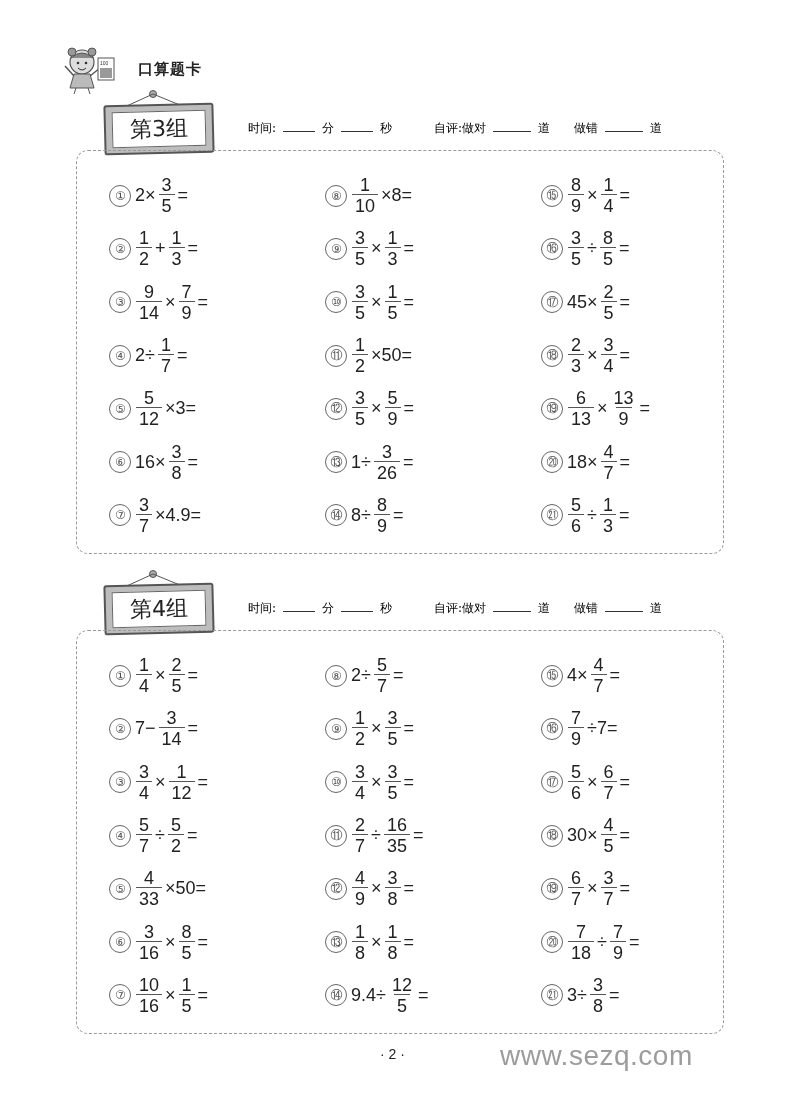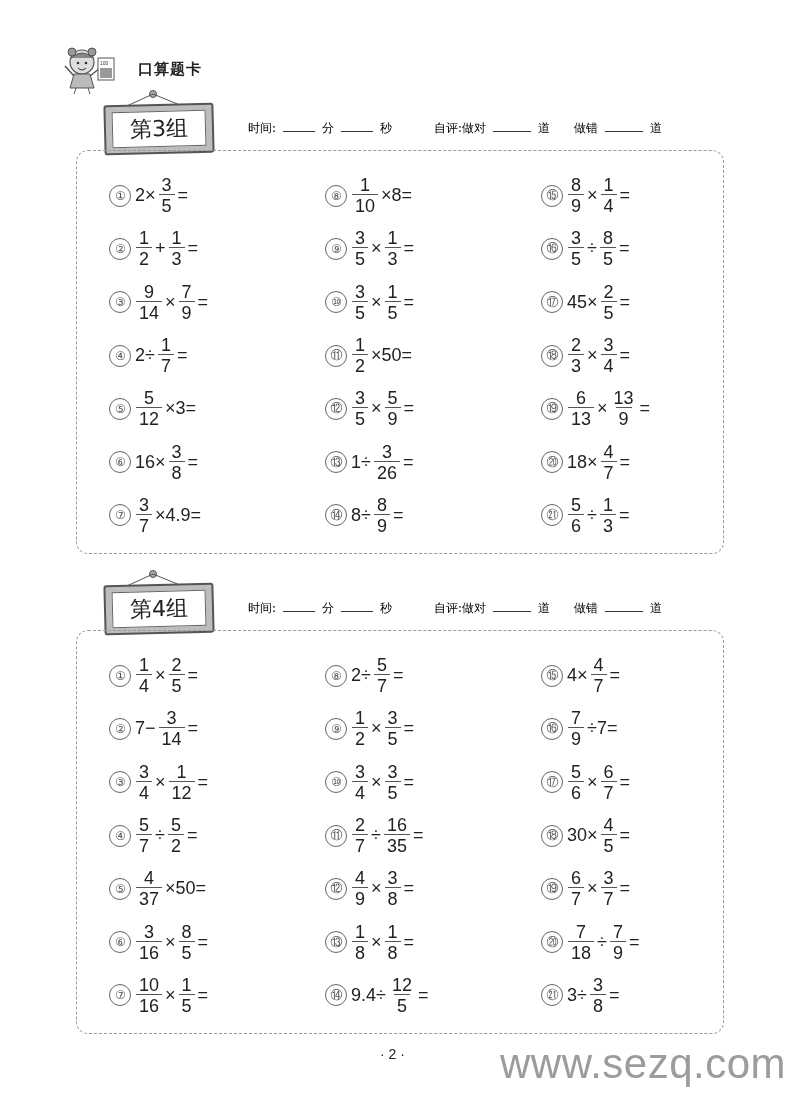--- a/index.html
+++ b/index.html
@@ -26,21 +26,21 @@
   .prob { display:flex; align-items:center; font-size:18px; color:#222; white-space:nowrap; }
   .num { display:inline-flex; align-items:center; justify-content:center; width:20px; height:20px;
          border:1px solid #666; border-radius:50%; font-size:12px; color:#555; margin-right:3px;
          letter-spacing:-1px; flex-shrink:0; }
   .frac { display:inline-flex; flex-direction:column; align-items:center; margin:0 2px;
           vertical-align:middle; line-height:1; }
   .frac .n { padding:0 3px; font-size:18px; }
   .frac .d { padding:0 3px; font-size:18px; border-top:1px solid #555; padding-top:2px; }
   .op { font-size:18px; margin:0 1px; }
   .footer-page { position:absolute; left:380px; top:1046px; font-size:14px; color:#222; }
-  .watermark { position:absolute; left:500px; top:1040px; font-size:42px; color:#9c9c9c;
+  .watermark { position:absolute; left:500px; top:1040px; font-size:28px; color:#9c9c9c;
                font-family:"Liberation Sans", sans-serif; letter-spacing:0.5px; }
 </style>
 </head>
 <body>
 
 <div class="header">
   <svg class="mascot" viewBox="0 0 56 52">
     <circle cx="20" cy="18" r="12" fill="#ddd" stroke="#555" stroke-width="1.2"></circle>
     <circle cx="10" cy="8" r="4" fill="#999" stroke="#555"></circle>
     <circle cx="30" cy="8" r="4" fill="#999" stroke="#555"></circle>
@@ -477,21 +477,21 @@
           <span class="frac">
             <span class="n">4</span>
             <span class="d">5</span>
           </span>
           <span class="op">=</span>
         </div>
         <div class="prob">
           <span class="num">⑤</span>
           <span class="frac">
             <span class="n">4</span>
-            <span class="d">37</span>
+            <span class="d">33</span>
           </span>
           <span class="op">×50=</span>
         </div>
         <div class="prob">
           <span class="num">⑫</span>
           <span class="frac">
             <span class="n">4</span>
             <span class="d">9</span>
           </span>
           <span class="op">×</span>

